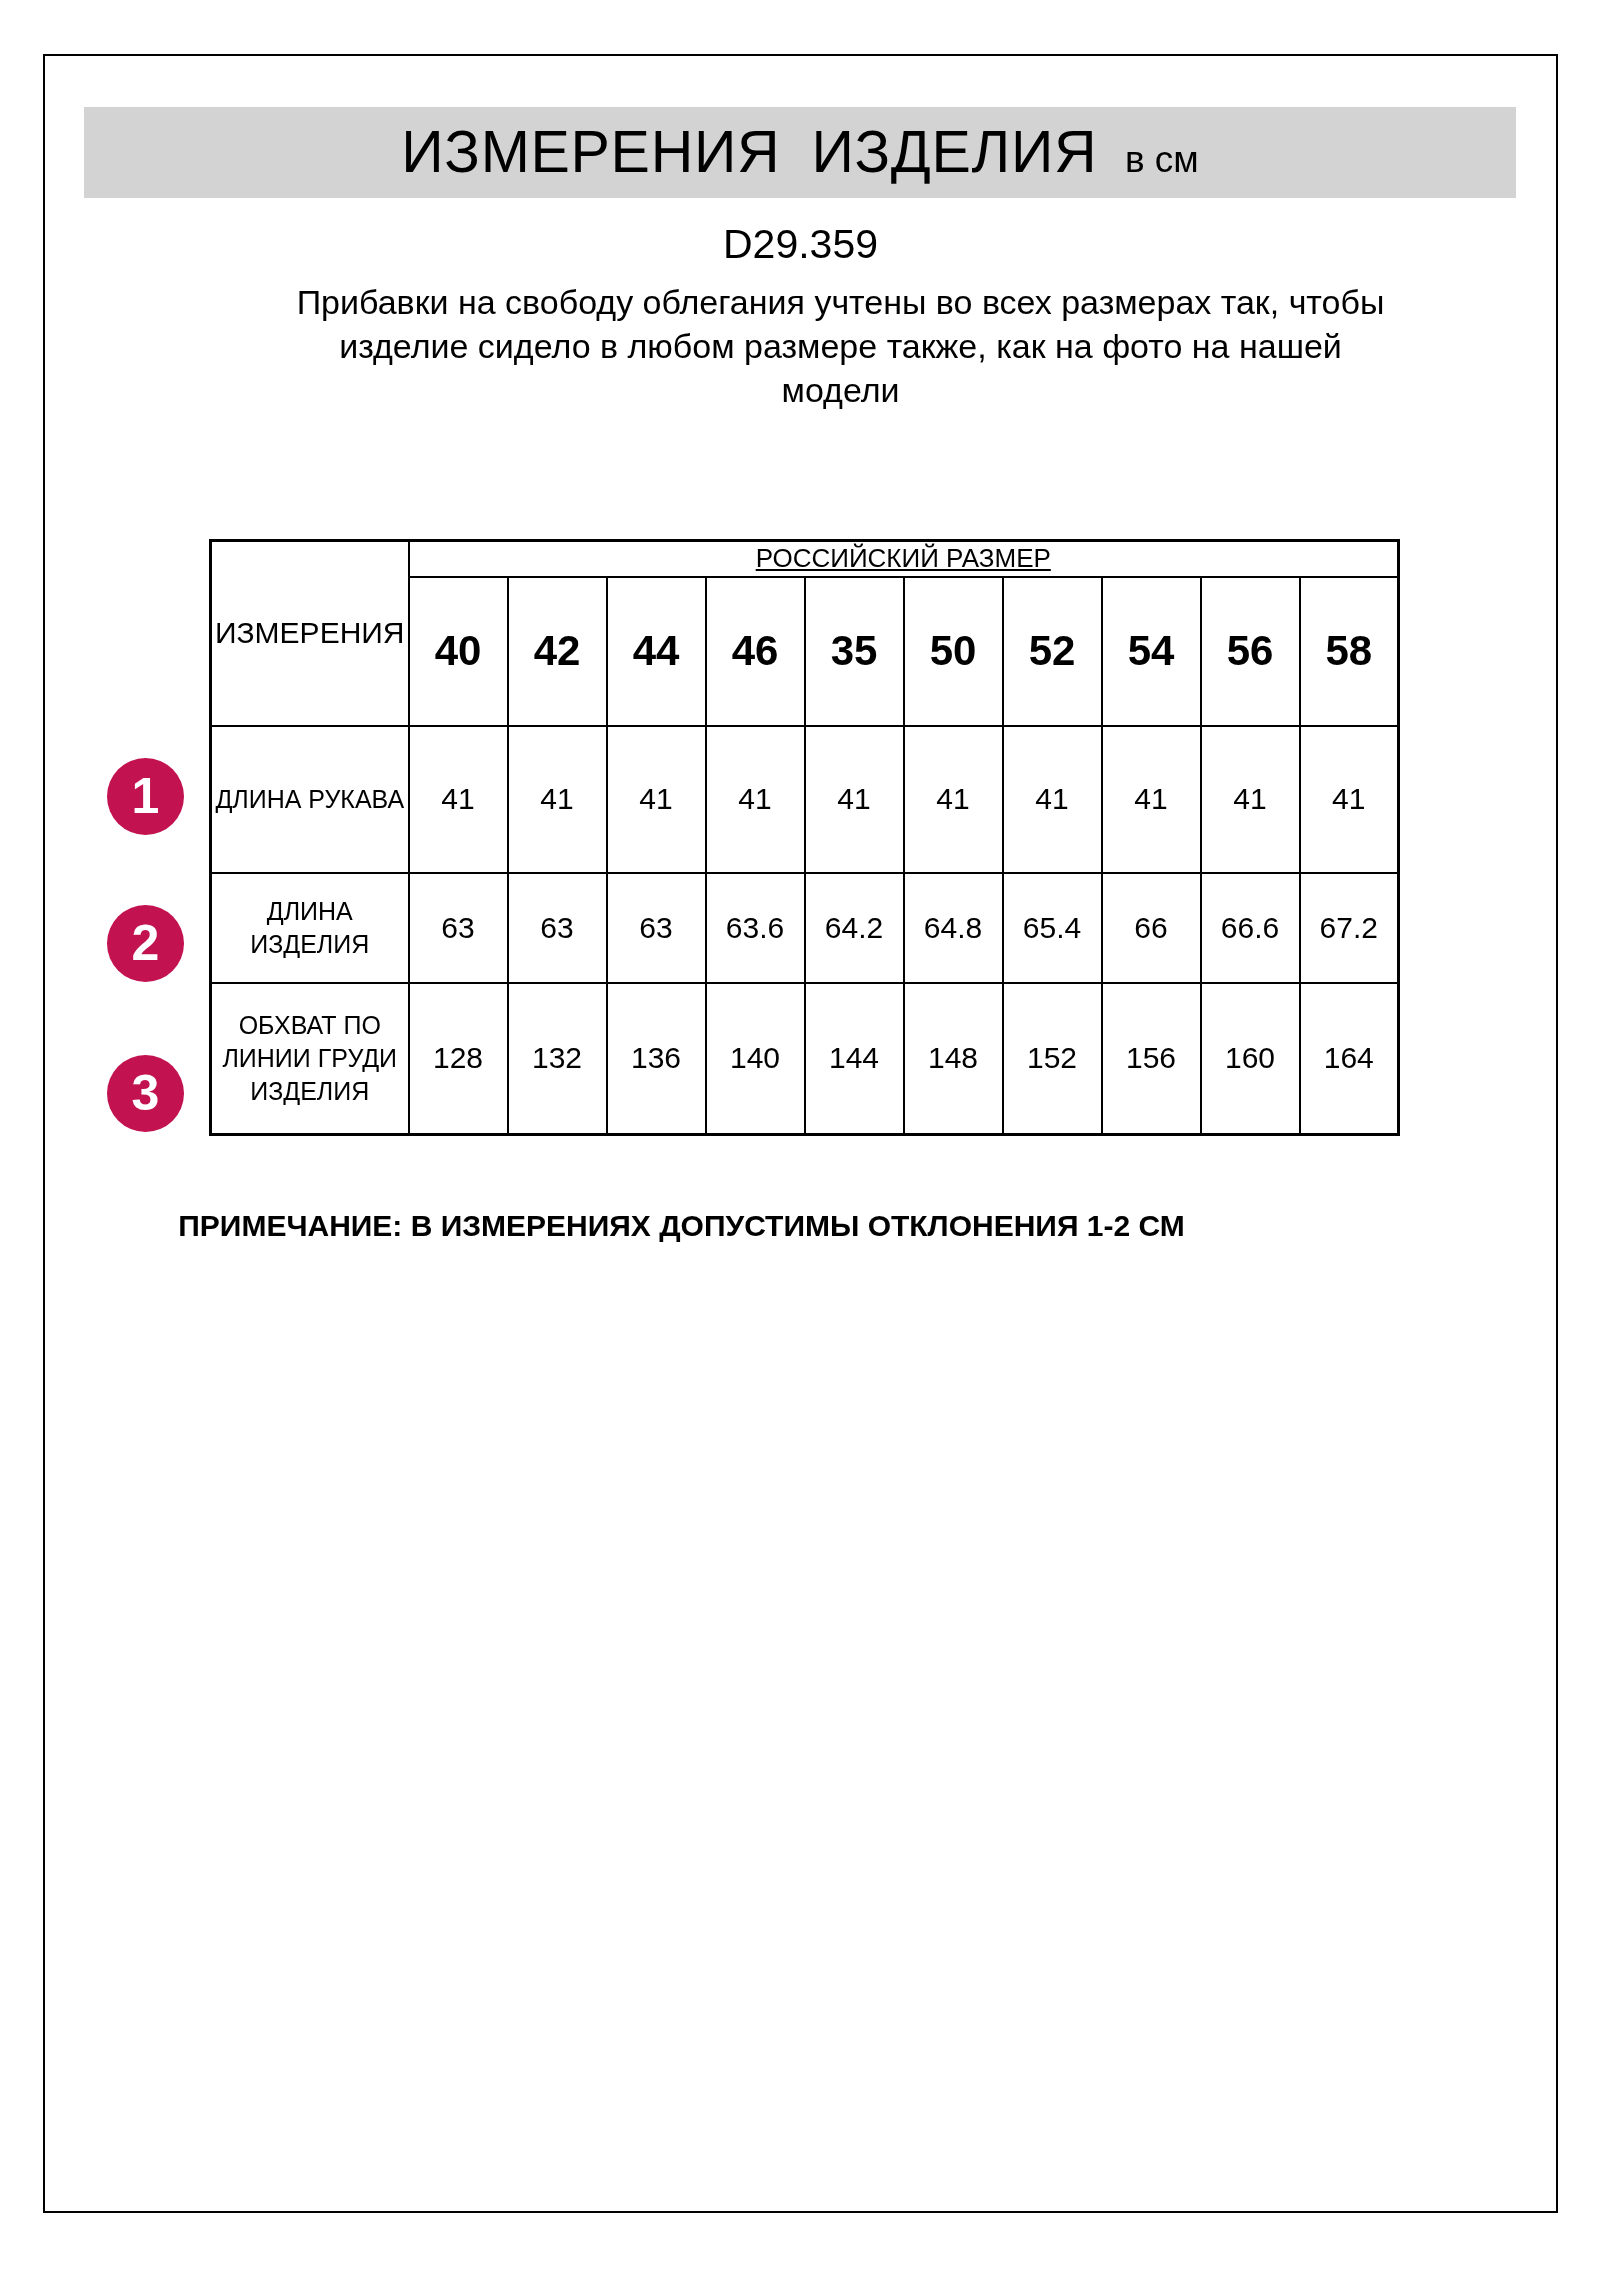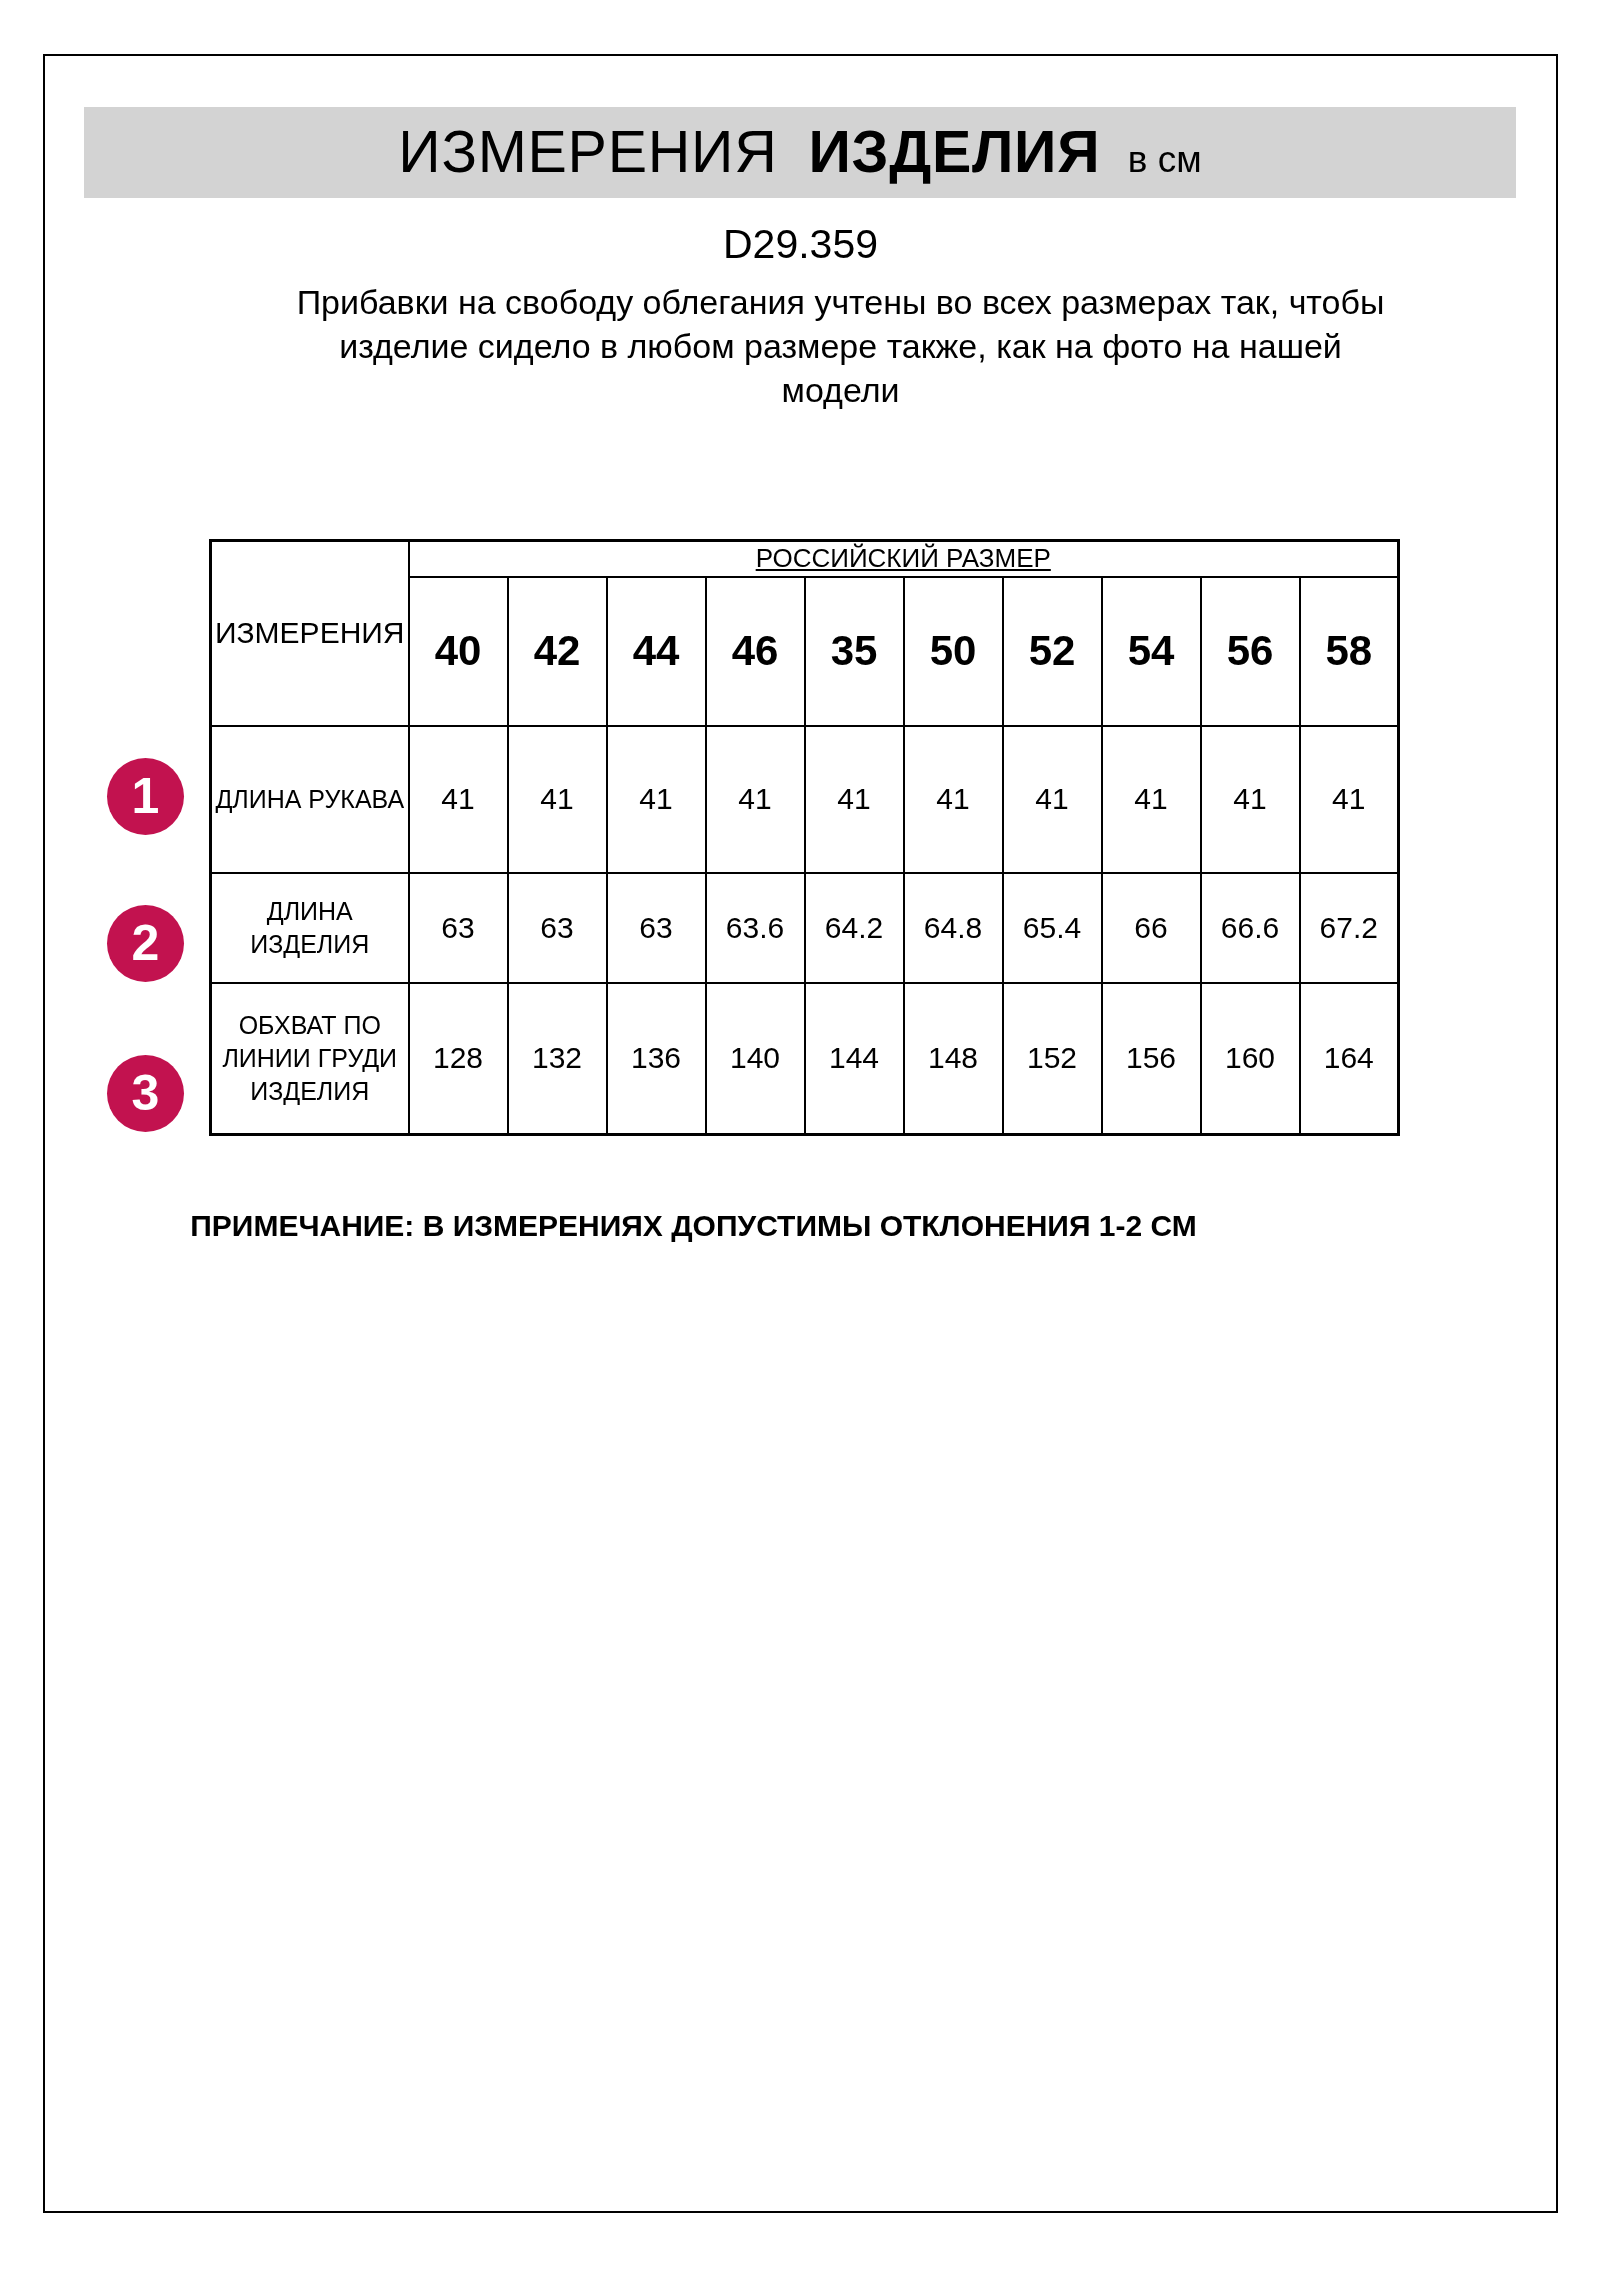--- a/index.html
+++ b/index.html
@@ -36,21 +36,21 @@
     line-height: 91px;
     white-space: nowrap;
   }
   .title-part1 {
     font-size: 59px;
     font-weight: normal;
     letter-spacing: 0.7px;
   }
   .title-part2 {
     font-size: 59px;
-    font-weight: bold;
+    font-weight: normal;
     margin-left: 31px;
     letter-spacing: 0.7px;
   }
   .title-unit {
     font-size: 37px;
     font-weight: normal;
     margin-left: 27.5px;
   }
   .article-code {
     position: absolute;
@@ -131,21 +131,20 @@
   .marker-2 { top: 905px; }
   .marker-3 { top: 1055px; }
   .note {
     position: absolute;
     left: 43px;
     top: 1209px;
     width: 1277px;
     text-align: center;
     font-size: 30px;
     font-weight: bold;
-    margin-left: 12px;
   }
 </style>
 </head>
 <body>
 
 <div class="page">
 
   <div class="page-border"></div>
 
   <div class="title-banner">

